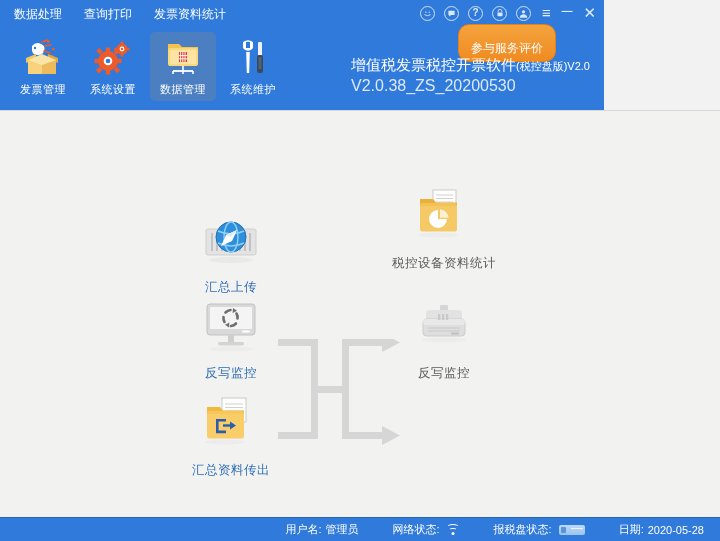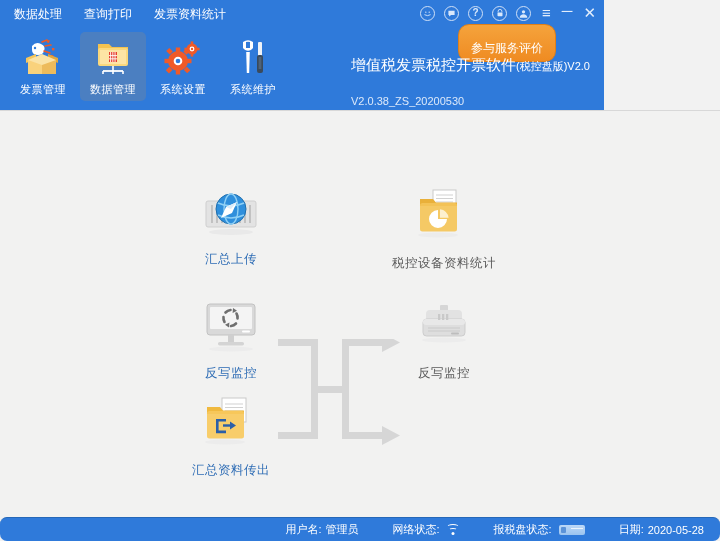--- a/index.html
+++ b/index.html
@@ -114,23 +114,23 @@
   }
   .app-title {
     color: #ffffff;
     font-size: 15px;
     line-height: 20px;
     white-space: nowrap;
   }
   .app-title .sub { font-size: 11px; }
   .app-ver {
     color: #dce9fa;
-    font-size: 11px;
+    font-size: 16px;
     line-height: 18px;
-    margin-top: 16px;
+    margin-top: 1px;
   }
 
   
   .content {
     position: absolute; left: 0; top: 110px;
     width: 720px; height: 407px;
     background: #f2f2f1;
     border-top: 1px solid #d8d8d8;
   }
 
@@ -163,21 +163,20 @@
   
   .statusbar {
     position: absolute; left: 0; bottom: 0;
     width: 720px; height: 24px;
     background: #2f7ada;
     border-top: 1px solid #2668b8;
     display: flex; align-items: center;
     justify-content: flex-end;
     padding-right: 16px;
     gap: 0;
-    border-radius: 7px;
   }
   .st-group {
     display: flex; align-items: center;
     color: #ffffff; font-size: 11px;
     margin-left: 34px;
     white-space: nowrap;
   }
   .st-lbl { margin-right: 4px; }
   .st-val { }
   .wifi {
@@ -289,42 +288,20 @@
               <path d="M38 22 l-10-4 v5 l10 4z" fill="#e0a83f"></path>
               <path d="M8 24 h28 v14 H8z" fill="#f9d27c"></path>
               <path d="M22 24 h14 v14 H22z" fill="#edbb5c"></path>
               <path d="M8 24 l14-6 14 6 -14 5z" fill="#fae3a7"></path>
             </g>
           </svg>
         </div>
         <div class="rib-label">发票管理</div>
       </div>
 
-      <div class="rib-item active">
-        <div class="rib-ico">
-          <svg width="46" height="44" viewBox="0 0 46 44">
-            <path d="M8 8 h11 l3 3 h16 v4 H8z" fill="#f3c24f"></path>
-            <rect x="8" y="12" width="30" height="18" rx="2" fill="#fad87d"></rect>
-            <rect x="10" y="14" width="26" height="14" fill="#fde4a5"></rect>
-            <g>
-              <rect x="19" y="16" width="8" height="10" fill="#e63e2b"></rect>
-              <rect x="20.2" y="16" width="0.9" height="10" fill="#ffffff"></rect>
-              <rect x="22.4" y="16" width="0.9" height="10" fill="#ffffff"></rect>
-              <rect x="24.6" y="16" width="0.9" height="10" fill="#ffffff"></rect>
-              <rect x="19" y="19.2" width="8" height="0.9" fill="#ffffff"></rect>
-              <rect x="19" y="22.4" width="8" height="0.9" fill="#ffffff"></rect>
-            </g>
-            <path d="M23 30 v5" stroke="#ffffff" stroke-width="1.6"></path>
-            <path d="M13 35 h20" stroke="#ffffff" stroke-width="1.8"></path>
-            <path d="M13 35 v3 M23 35 v3 M33 35 v3" stroke="#ffffff" stroke-width="1.6"></path>
-          </svg>
-        </div>
-        <div class="rib-label">数据管理</div>
-      </div>
-
       <div class="rib-item">
         <div class="rib-ico">
           <svg width="46" height="44" viewBox="0 0 46 44">
             <g fill="#f05a28">
               <circle cx="18" cy="25" r="10"></circle>
               <g>
                 <rect x="15.8" y="11.5" width="4.4" height="5"></rect>
                 <rect x="15.8" y="33.5" width="4.4" height="5"></rect>
                 <rect x="4.5" y="22.8" width="5" height="4.4"></rect>
                 <rect x="26.5" y="22.8" width="5" height="4.4"></rect>
@@ -343,20 +320,42 @@
               <rect x="24.4" y="11.7" width="3" height="2.6"></rect>
               <rect x="36.6" y="11.7" width="3" height="2.6"></rect>
             </g>
             <circle cx="32" cy="13" r="2.4" fill="#ffffff"></circle>
             <circle cx="32" cy="13" r="1.2" fill="#f05a28"></circle>
           </svg>
         </div>
         <div class="rib-label">系统设置</div>
       </div>
 
+      <div class="rib-item active">
+        <div class="rib-ico">
+          <svg width="46" height="44" viewBox="0 0 46 44">
+            <path d="M8 8 h11 l3 3 h16 v4 H8z" fill="#f3c24f"></path>
+            <rect x="8" y="12" width="30" height="18" rx="2" fill="#fad87d"></rect>
+            <rect x="10" y="14" width="26" height="14" fill="#fde4a5"></rect>
+            <g>
+              <rect x="19" y="16" width="8" height="10" fill="#e63e2b"></rect>
+              <rect x="20.2" y="16" width="0.9" height="10" fill="#ffffff"></rect>
+              <rect x="22.4" y="16" width="0.9" height="10" fill="#ffffff"></rect>
+              <rect x="24.6" y="16" width="0.9" height="10" fill="#ffffff"></rect>
+              <rect x="19" y="19.2" width="8" height="0.9" fill="#ffffff"></rect>
+              <rect x="19" y="22.4" width="8" height="0.9" fill="#ffffff"></rect>
+            </g>
+            <path d="M23 30 v5" stroke="#ffffff" stroke-width="1.6"></path>
+            <path d="M13 35 h20" stroke="#ffffff" stroke-width="1.8"></path>
+            <path d="M13 35 v3 M23 35 v3 M33 35 v3" stroke="#ffffff" stroke-width="1.6"></path>
+          </svg>
+        </div>
+        <div class="rib-label">数据管理</div>
+      </div>
+
       <div class="rib-item">
         <div class="rib-ico">
           <svg width="46" height="44" viewBox="0 0 46 44">
             <path d="M13 6 v6 h3 v-6 a6 6 0 0 1 4 0 v6 h3 v-6 a8.5 8.5 0 0 0-10 0z" fill="#ffffff"></path>
             <path d="M13 12 a6 6 0 0 0 10 0z" fill="#ffffff"></path>
             <path d="M16.2 16 h3.6 l-0.6 21 h-2.4z" fill="#ffffff"></path>
             <rect x="28" y="6" width="4" height="14" rx="1" fill="#eef2f7"></rect>
             <rect x="27" y="19" width="6" height="18" rx="2" fill="#3a4a5c"></rect>
             <rect x="28.6" y="21" width="2.8" height="12" fill="#4f6379"></rect>
           </svg>
@@ -384,21 +383,21 @@
           <rect x="64" y="0" width="7" height="54"></rect>
           <rect x="64" y="0" width="44" height="7"></rect>
           <polygon points="104,-6 122,3.5 104,13"></polygon>
           <rect x="64" y="47" width="7" height="53"></rect>
           <rect x="64" y="93" width="44" height="7"></rect>
           <polygon points="104,87 122,96.5 104,106"></polygon>
         </g>
       </svg>
     </div>
 
-    <div class="tile blue" style="left:166px; top:72px;">
+    <div class="tile blue" style="left:166px; top:100px;">
       <div class="ico">
         <svg width="66" height="60" viewBox="0 0 66 60">
           <g>
             <rect x="8" y="18" width="50" height="26" rx="2" fill="#e3e3e3" stroke="#cfcfcf"></rect>
             <g stroke="#b9b9b9" stroke-width="1.6">
               <path d="M14 22 v18 M19 22 v18 M24 22 v18 M42 22 v18 M47 22 v18 M52 22 v18"></path>
             </g>
             <ellipse cx="33" cy="49" rx="22" ry="3" fill="#e9e9e9"></ellipse>
             <circle cx="33" cy="26" r="15" fill="#2f8fdc"></circle>
             <circle cx="33" cy="26" r="15" fill="none" stroke="#1f6fae" stroke-width="1"></circle>

